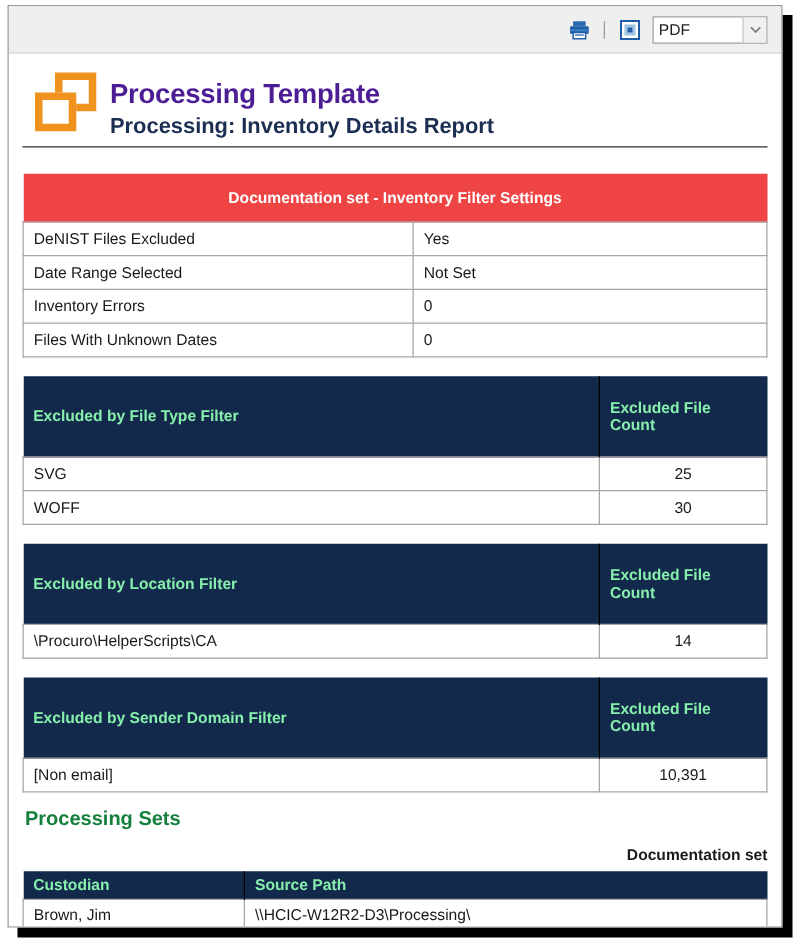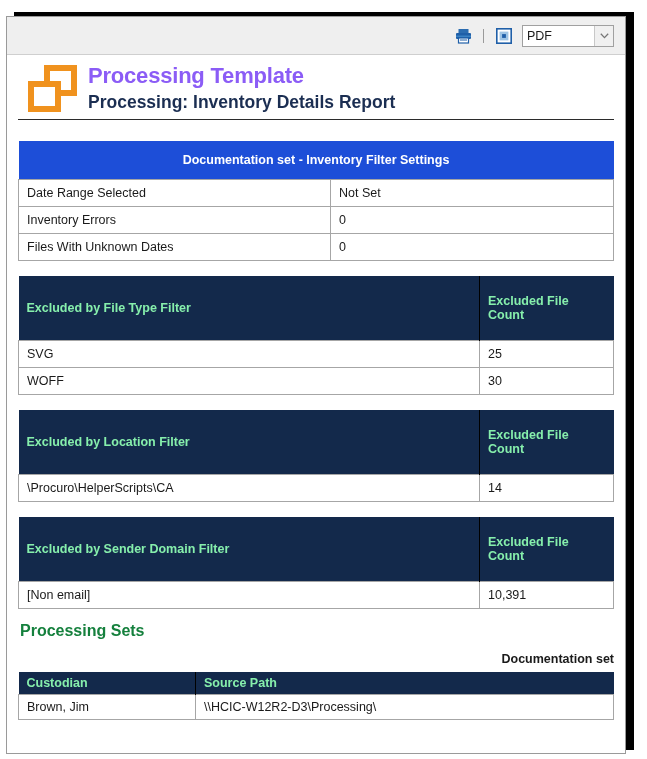--- a/index.html
+++ b/index.html
@@ -25,21 +25,21 @@
     top: 12px;
     width: 620px;
     height: 738px;
     background: #000000;
   }
 
   
   .report-panel {
     position: absolute;
     left: 6px;
-    top: 16px;
+    top: 4px;
     width: 620px;
     height: 738px;
     background: #ffffff;
     border: 1px solid #9a9a9a;
     overflow: hidden;
   }
 
   
   .toolbar {
     height: 38px;
@@ -116,43 +116,44 @@
     position: absolute;
     border: 6px solid #f0921e;
     background: #ffffff;
   }
   .logo .sq-back { left: 18px; top: 2px; width: 33px; height: 31px; }
   .logo .sq-front { left: 2px; top: 18px; width: 33px; height: 31px; }
   .title-text { display: flex; flex-direction: column; }
   .title-main {
     font-size: 22px;
     font-weight: bold;
-    color: #8b5cf6;
+    color: #4c1d95;
     line-height: 1.15;
     letter-spacing: -0.2px;
+    margin-top: 11px;
   }
   .title-sub {
     font-size: 17.5px;
     font-weight: bold;
     color: #1b2e52;
     line-height: 1.2;
     margin-top: 3px;
   }
 
   .spacer-after-title { height: 21px; }
   .table-gap { height: 15px; }
 
   
   table.rpt {
     width: 100%;
     border-collapse: collapse;
     table-layout: fixed;
   }
   table.rpt th.banner {
-    background: #1d4ed8;
+    background: #ef4444;
     color: #ffffff;
     font-size: 12.5px;
     font-weight: bold;
     text-align: center;
     padding: 12px 6px;
     border: none;
   }
   table.rpt th.colhead {
     background: #13294b;
     color: #86efac;
@@ -168,21 +169,21 @@
     font-size: 12.5px;
     color: #1a1a1a;
     padding: 6px 8px;
     border: 1px solid #a6a6a6;
     background: #ffffff;
     height: 24px;
     overflow: hidden;
     white-space: nowrap;
     text-overflow: ellipsis;
   }
-  table.rpt td.right { text-align: left; }
+  table.rpt td.right { text-align: center; }
 
   
   table.rpt.compact th.colhead {
     padding: 4px 8px;
     font-size: 12.5px;
   }
   table.rpt.compact td { padding: 5px 8px; }
 
   
   .section-h {
@@ -260,20 +261,24 @@
             <col style="width:312px">
             <col>
           </colgroup>
         <thead>
           <tr>
             <th class="banner" colspan="2">Documentation set - Inventory Filter Settings</th>
           </tr>
         </thead>
         <tbody>
           <tr>
+            <td>DeNIST Files Excluded</td>
+            <td>Yes</td>
+          </tr>
+          <tr>
             <td>Date Range Selected</td>
             <td>Not Set</td>
           </tr>
           <tr>
             <td>Inventory Errors</td>
             <td>0</td>
           </tr>
           <tr>
             <td>Files With Unknown Dates</td>
             <td>0</td>

